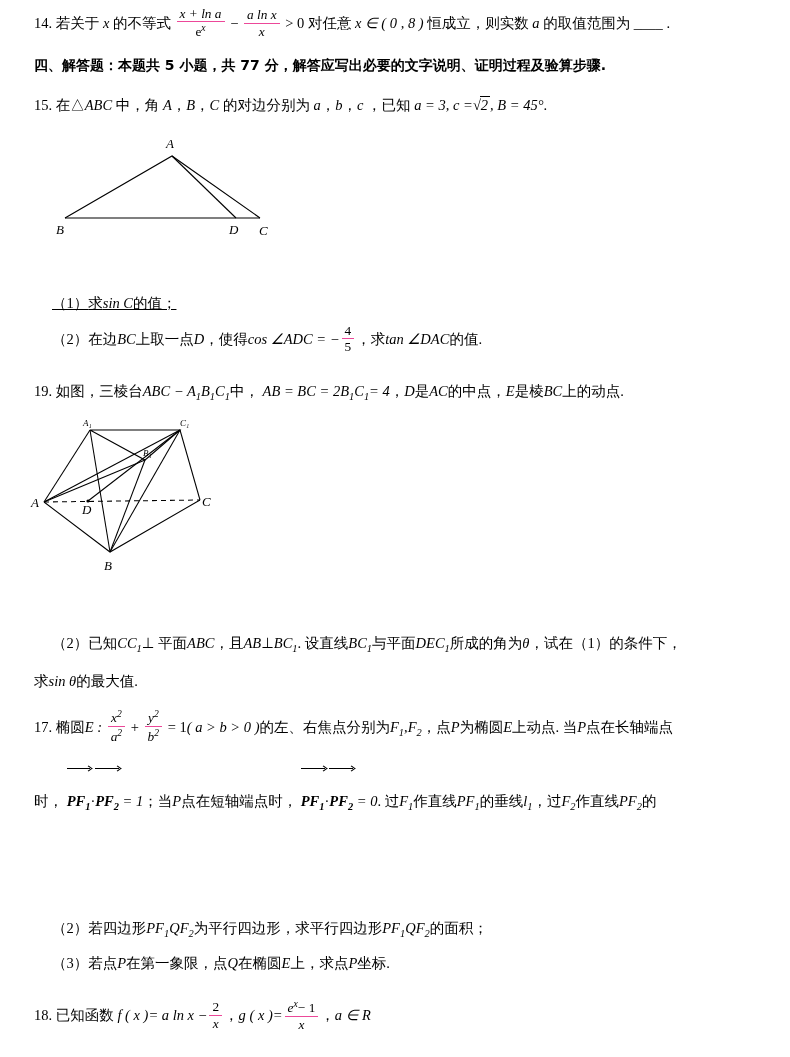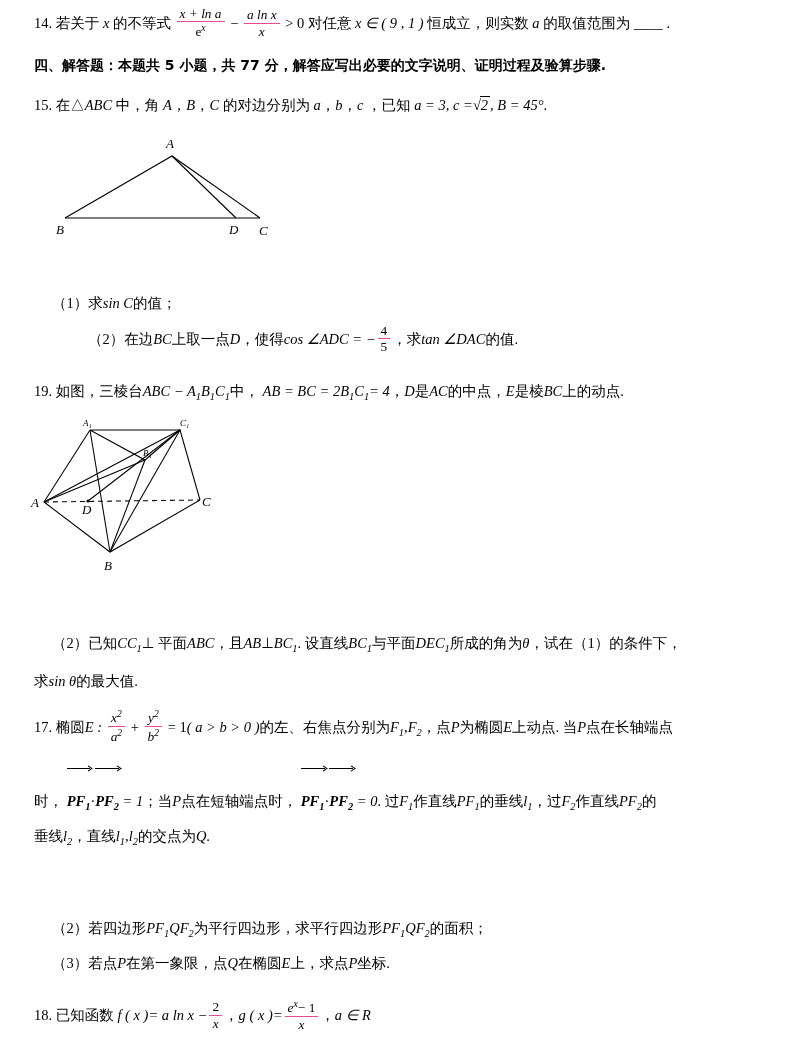--- a/index.html
+++ b/index.html
@@ -109,21 +109,21 @@
       <span class="n it">x + ln a</span>
       <span class="d"><span>e</span><span class="sup it">x</span></span>
     </span>
     <span>−</span>
     <span class="frac">
       <span class="n it">a ln x</span>
       <span class="d it">x</span>
     </span>
     <span>&gt; 0</span>
     <span>对任意</span>
-    <span class="it">x ∈ ( 9 , 1 )</span>
+    <span class="it">x ∈ ( 0 , 8 )</span>
     <span>恒成立，则实数</span>
     <span class="it">a</span>
     <span>的取值范围为</span>
     <span>____</span>
     <span>.</span>
   </div>
 
   <div class="q bold-head" style="left:34px; top:52px; width:730px;">
     <span>四、解答题：</span><span>本题共 5 小题，共 77 分，解答应写出必要的文字说明、证明过程及验算步骤.</span>
   </div>
@@ -145,25 +145,25 @@
       <polyline points="25,90 132,28 220,90" fill="none" stroke="#000" stroke-width="1.1"></polyline>
       <line x1="25" y1="90" x2="220" y2="90" stroke="#000" stroke-width="1.1"></line>
       <line x1="132" y1="28" x2="196" y2="90" stroke="#000" stroke-width="1.1"></line>
       <text x="126" y="20">A</text>
       <text x="16" y="106">B</text>
       <text x="189" y="106">D</text>
       <text x="219" y="107">C</text>
     </svg>
   </div>
 
-  <div class="q" style="left:52px; top:290px; width:700px;">
+  <div class="q" style="left:52px; top:290px; width:700px;text-decoration:underline;">
     <span>（1）</span><span>求</span><span class="it">sin C</span><span>的值；</span>
   </div>
 
-  <div class="q" style="left:52px; top:325px; width:700px;margin-left:36px;">
+  <div class="q" style="left:52px; top:325px; width:700px;">
     <span>（2）</span><span>在边</span><span class="it">BC</span><span>上取一点</span><span class="it">D</span><span>，使得</span><span class="it">cos ∠ADC = −</span><span class="frac"><span class="n">4</span><span class="d">5</span></span><span>，求</span><span class="it">tan ∠DAC</span><span>的值</span><span>.</span>
   </div>
 
   <div class="q" style="left:34px; top:378px; width:730px;">
     <span class="num">19.</span>
     <span>如图，三棱台</span><span class="it">ABC − A</span><span class="sub it">1</span><span class="it">B</span><span class="sub it">1</span><span class="it">C</span><span class="sub it">1</span><span>中，</span>
     <span class="it">AB = BC = 2B</span><span class="sub it">1</span><span class="it">C</span><span class="sub it">1</span><span class="it">= 4</span><span>，</span><span class="it">D</span><span>是</span><span class="it">AC</span><span>的中点，</span><span class="it">E</span><span>是棱</span><span class="it">BC</span><span>上的动点</span><span>.</span>
   </div>
 
   <div class="fig" style="left:30px; top:412px;">
@@ -213,23 +213,20 @@
   </div>
 
   <div class="q" style="left:34px; top:770px; width:740px;">
     <span>时，</span>
     <span class="it vec"><span>PF</span><span class="sub">1</span></span><span>·</span><span class="it vec"><span>PF</span><span class="sub">2</span></span>
     <span class="it">= 1</span><span>；当</span><span class="it">P</span><span>点在短轴端点时，</span>
     <span class="it vec"><span>PF</span><span class="sub">1</span></span><span>·</span><span class="it vec"><span>PF</span><span class="sub">2</span></span>
     <span class="it">= 0</span><span>. 过</span><span class="it">F</span><span class="sub it">1</span><span>作直线</span><span class="it">PF</span><span class="sub it">1</span><span>的垂线</span><span class="it">l</span><span class="sub it">1</span><span>，过</span><span class="it">F</span><span class="sub it">2</span><span>作直线</span><span class="it">PF</span><span class="sub it">2</span><span>的</span>
   </div>
 
-  <div class="q" style="left:34px; top:823px; width:740px;">
-    <span>垂线</span><span class="it">l</span><span class="sub it">2</span><span>，直线</span><span class="it">l</span><span class="sub it">1</span><span>,</span><span class="it">l</span><span class="sub it">2</span><span>的交点为</span><span class="it">Q</span><span>.</span>
-  </div>
 
 
   <div class="q" style="left:52px; top:915px; width:710px;">
     <span>（2）</span><span>若四边形</span><span class="it">PF</span><span class="sub it">1</span><span class="it">QF</span><span class="sub it">2</span><span>为平行四边形，求平行四边形</span><span class="it">PF</span><span class="sub it">1</span><span class="it">QF</span><span class="sub it">2</span><span>的面积；</span>
   </div>
 
   <div class="q" style="left:52px; top:950px; width:710px;">
     <span>（3）</span><span>若点</span><span class="it">P</span><span>在第一象限，点</span><span class="it">Q</span><span>在椭圆</span><span class="it">E</span><span>上，求点</span><span class="it">P</span><span>坐标</span><span>.</span>
   </div>
 

